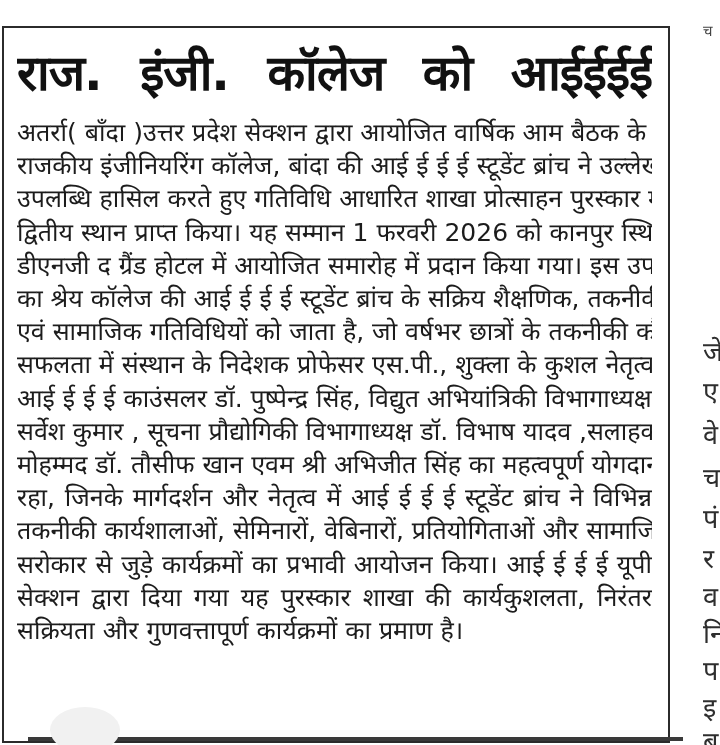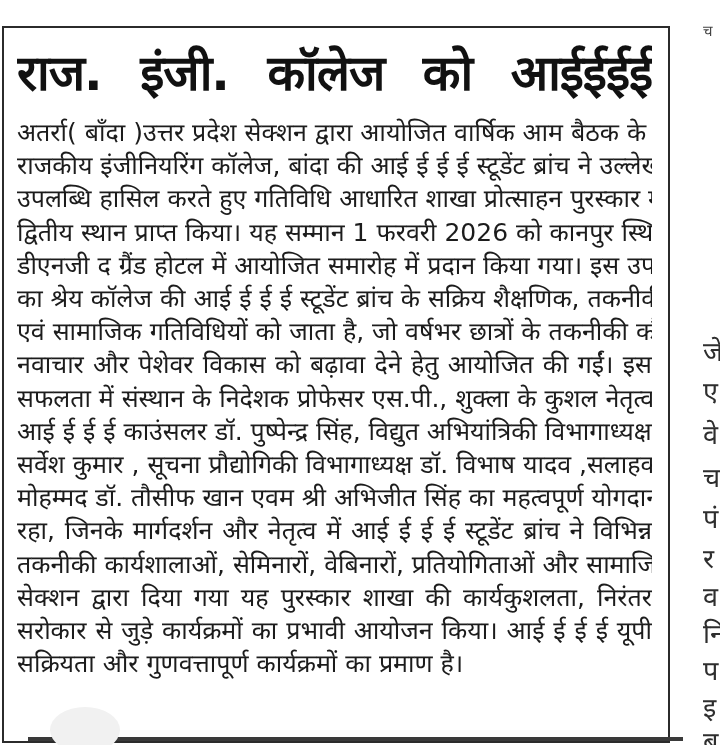--- a/index.html
+++ b/index.html
@@ -96,29 +96,28 @@
     </div>
 
     <div class="body-text">
       <div class="body-line">अतर्रा( बाँदा )उत्तर प्रदेश सेक्शन द्वारा आयोजित वार्षिक आम बैठक के दौरान</div>
       <div class="body-line">राजकीय इंजीनियरिंग कॉलेज, बांदा की आई ई ई ई  स्टूडेंट ब्रांच ने उल्लेखनीय</div>
       <div class="body-line">उपलब्धि हासिल करते हुए गतिविधि आधारित शाखा प्रोत्साहन पुरस्कार  में</div>
       <div class="body-line">द्वितीय स्थान प्राप्त किया। यह सम्मान 1 फरवरी 2026 को कानपुर स्थित</div>
       <div class="body-line">डीएनजी द ग्रैंड होटल में आयोजित समारोह में प्रदान किया गया। इस उपलब्धि</div>
       <div class="body-line">का श्रेय कॉलेज की आई ई ई ई  स्टूडेंट ब्रांच के सक्रिय शैक्षणिक, तकनीकी</div>
       <div class="body-line">एवं सामाजिक गतिविधियों को जाता है, जो वर्षभर छात्रों के तकनीकी कौशल,</div>
-      <div class="body-line">नवाचार और पेशेवर विकास को बढ़ावा देने हेतु आयोजित की गईं। इस</div>
       <div class="body-line">सफलता में संस्थान  के निदेशक प्रोफेसर एस.पी., शुक्ला के कुशल नेतृत्व में,</div>
       <div class="body-line">आई ई ई ई काउंसलर डॉ. पुष्पेन्द्र सिंह, विद्युत अभियांत्रिकी विभागाध्यक्ष श्री</div>
       <div class="body-line">सर्वेश कुमार , सूचना प्रौद्योगिकी विभागाध्यक्ष डॉ. विभाष यादव ,सलाहकार</div>
       <div class="body-line">मोहम्मद डॉ. तौसीफ खान एवम श्री अभिजीत सिंह  का महत्वपूर्ण योगदान</div>
       <div class="body-line">रहा, जिनके मार्गदर्शन और नेतृत्व में  आई ई ई ई स्टूडेंट ब्रांच ने विभिन्न</div>
       <div class="body-line">तकनीकी कार्यशालाओं, सेमिनारों, वेबिनारों, प्रतियोगिताओं और सामाजिक</div>
+      <div class="body-line">सरोकार से जुड़े कार्यक्रमों का प्रभावी आयोजन किया। आई ई ई ई यूपी</div>
       <div class="body-line">सेक्शन द्वारा दिया गया यह पुरस्कार शाखा की कार्यकुशलता, निरंतर</div>
-      <div class="body-line">सरोकार से जुड़े कार्यक्रमों का प्रभावी आयोजन किया। आई ई ई ई यूपी</div>
       <div class="body-line last">सक्रियता और गुणवत्तापूर्ण कार्यक्रमों का प्रमाण है।</div>
     </div>
 
   </div>
 
   <div class="right-column-strip">
     <span class="frag small" style="top:20px">च</span>
     <span class="frag" style="top:332px">जे</span>
     <span class="frag" style="top:372px">ए</span>
     <span class="frag" style="top:415px">वे</span>

